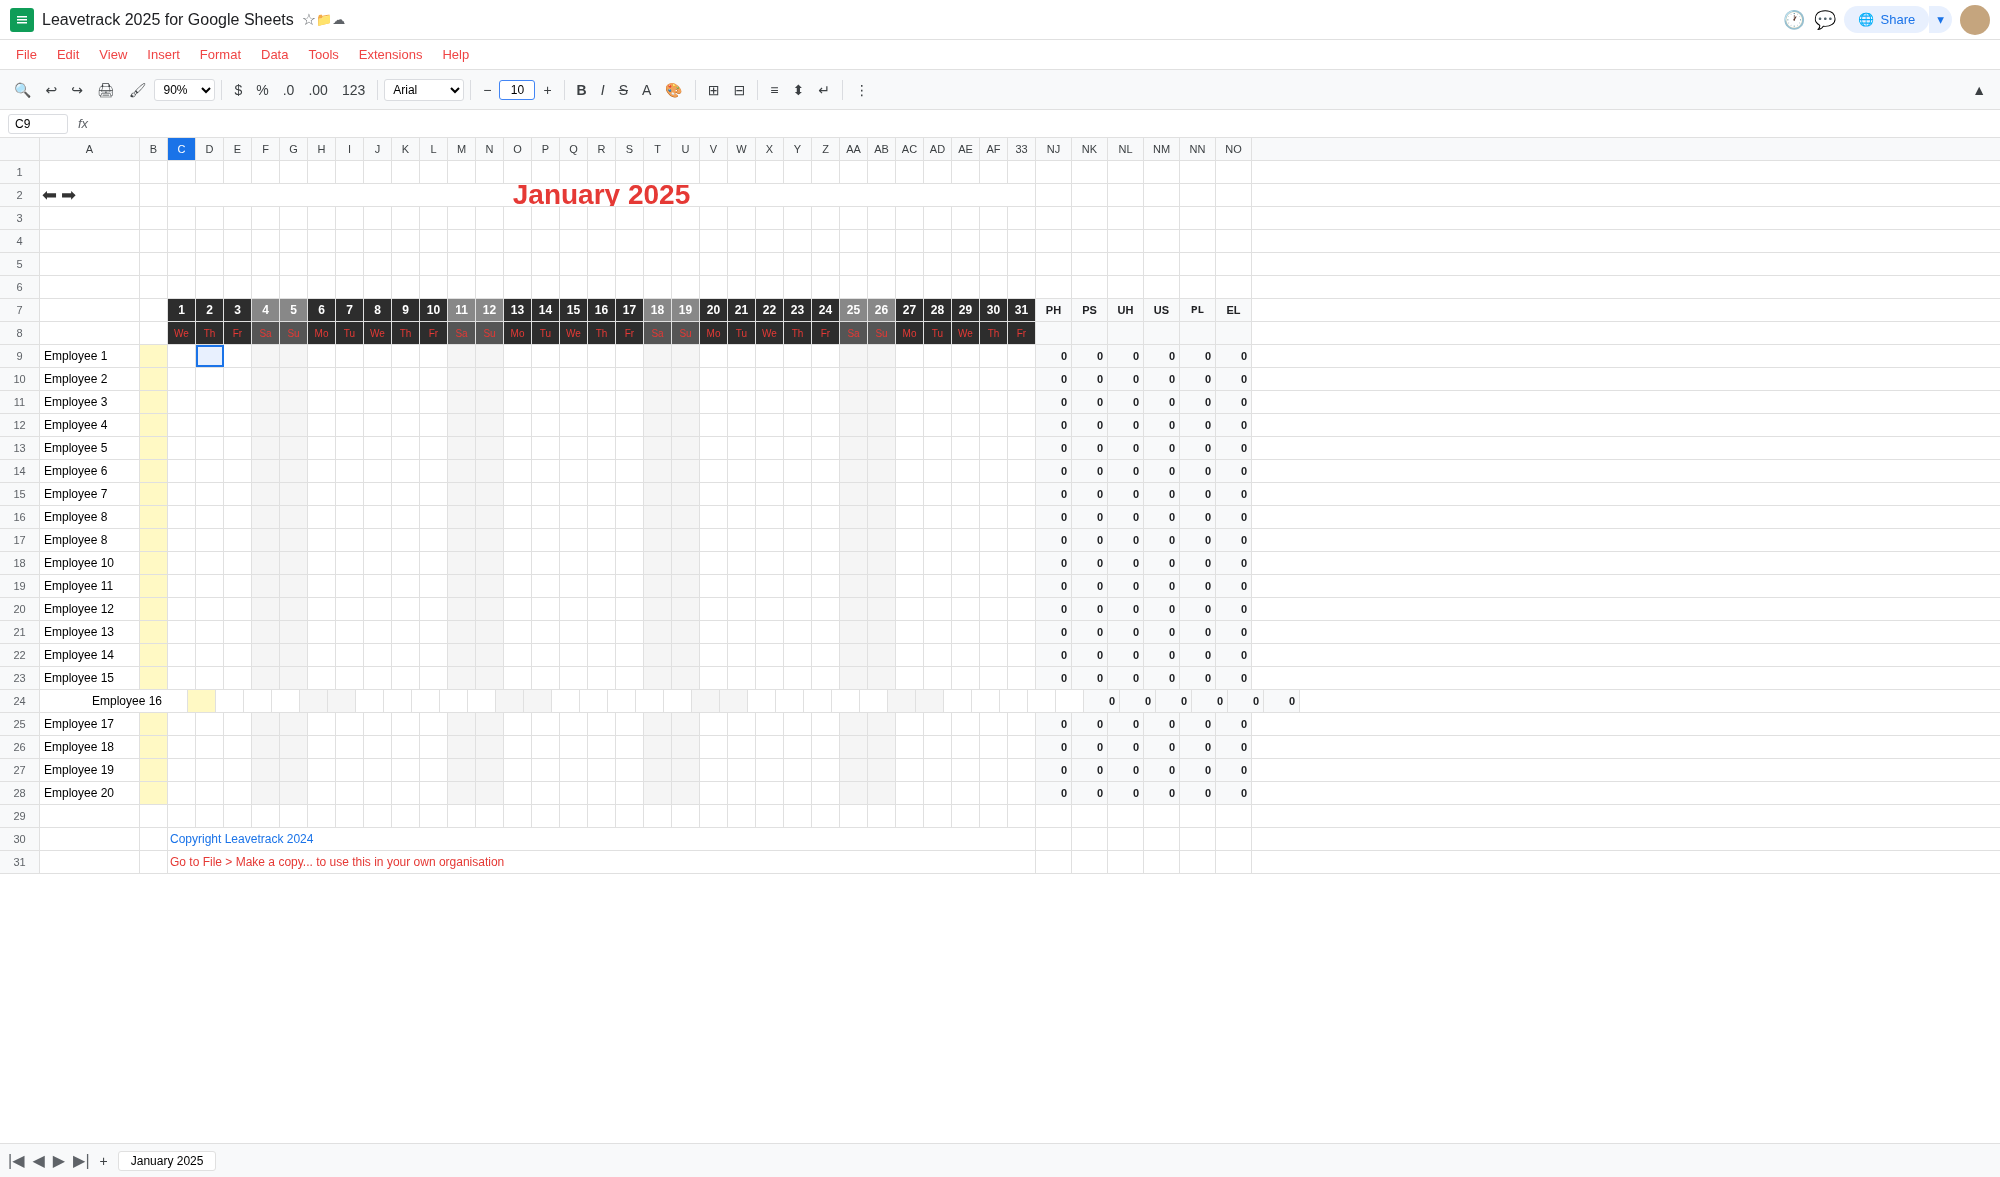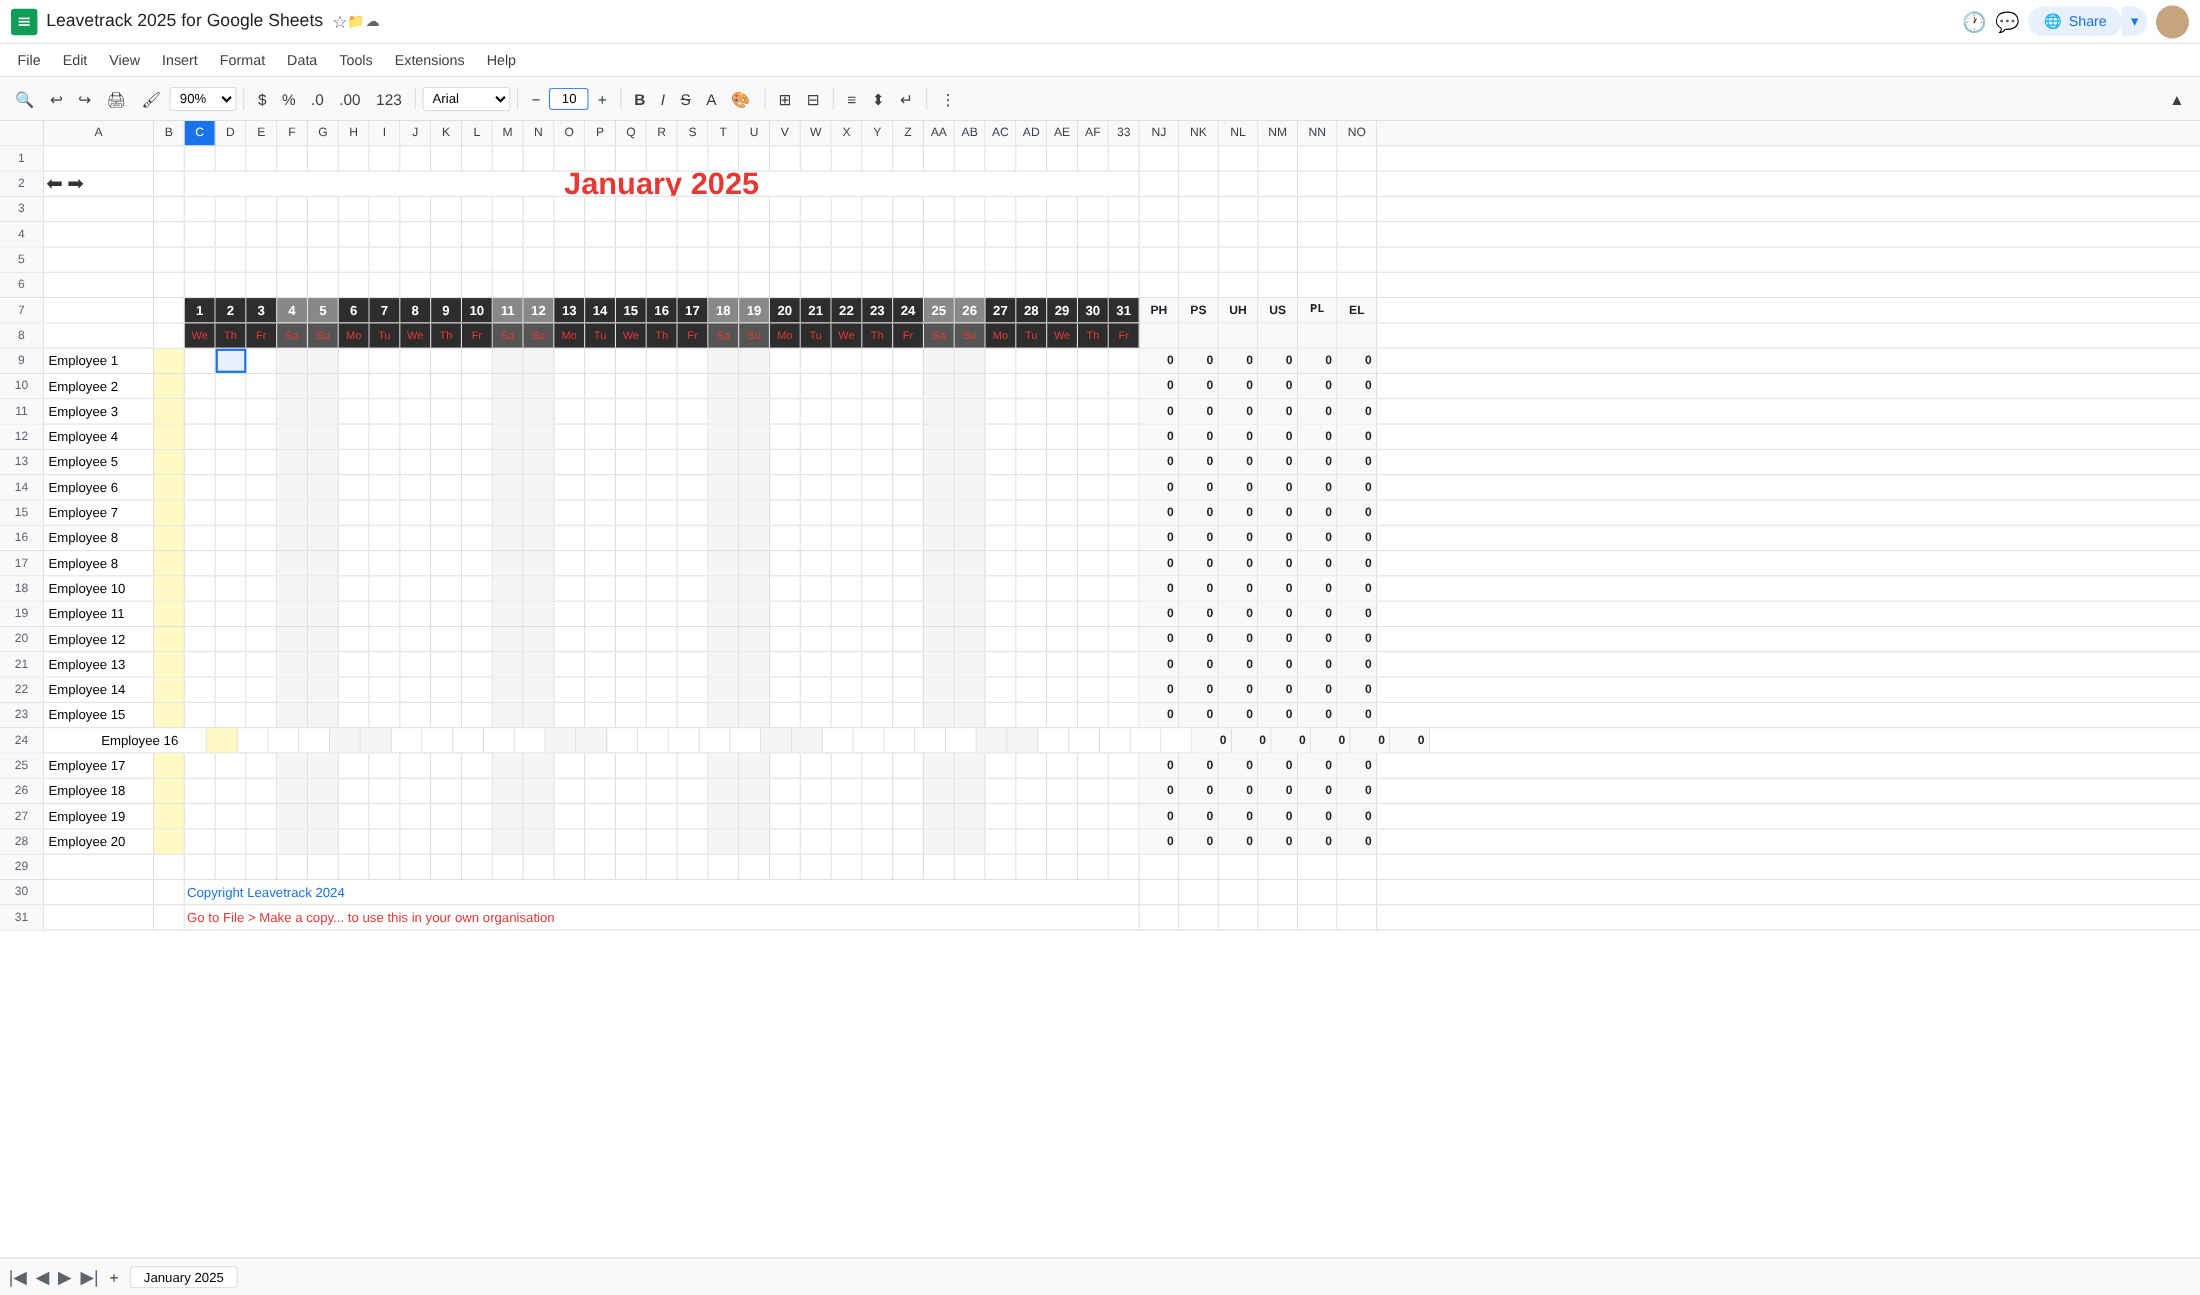--- a/index.html
+++ b/index.html
@@ -60,21 +60,21 @@
       display: flex;
       align-items: center;
       height: 30px;
       padding: 0 8px;
       background: #fff;
       border-bottom: 1px solid #e0e0e0;
       gap: 4px;
     }
     .menu-item {
       padding: 2px 8px;
-      color: #404040;
+      color: #ef4444;
       font-size: 13px;
       cursor: pointer;
       border-radius: 3px;
       text-align: center;
     }
 
     
     .toolbar {
       display: flex;
       align-items: center;
@@ -316,20 +316,25 @@
     <div class="tb-separator"></div>
     <button class="tb-btn">≡</button>
     <button class="tb-btn">⬍</button>
     <button class="tb-btn">↵</button>
     <div class="tb-separator"></div>
     <button class="tb-btn">⋮</button>
     <div class="spacer"></div>
     <button class="tb-btn">▲</button>
   </div>
 
+  <div class="formula-bar">
+    <input class="cell-ref" type="text" value="C9" style="">
+    <span class="fx-icon">fx</span>
+    <input class="formula-input" type="text" style="">
+  </div>
 
   <div class="sheet-wrapper">
     <div id="spreadsheet">
         <div class="col-header-row">
           <div class="row-num-cell" style="width: 40px; min-width: 40px;"></div>
           <div class="col-header-cell" style="width: 100px; min-width: 100px;">A</div>
           <div class="col-header-cell" style="width: 28px; min-width: 28px;">B</div>
           <div class="col-header-cell selected" style="width: 28px; min-width: 28px;">C</div>
           <div class="col-header-cell" style="width: 28px; min-width: 28px;">D</div>
           <div class="col-header-cell" style="width: 28px; min-width: 28px;">E</div>

